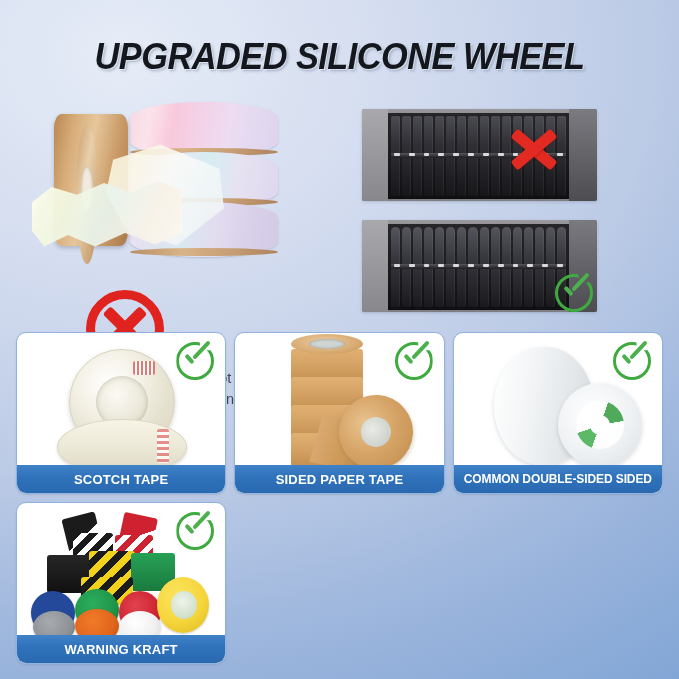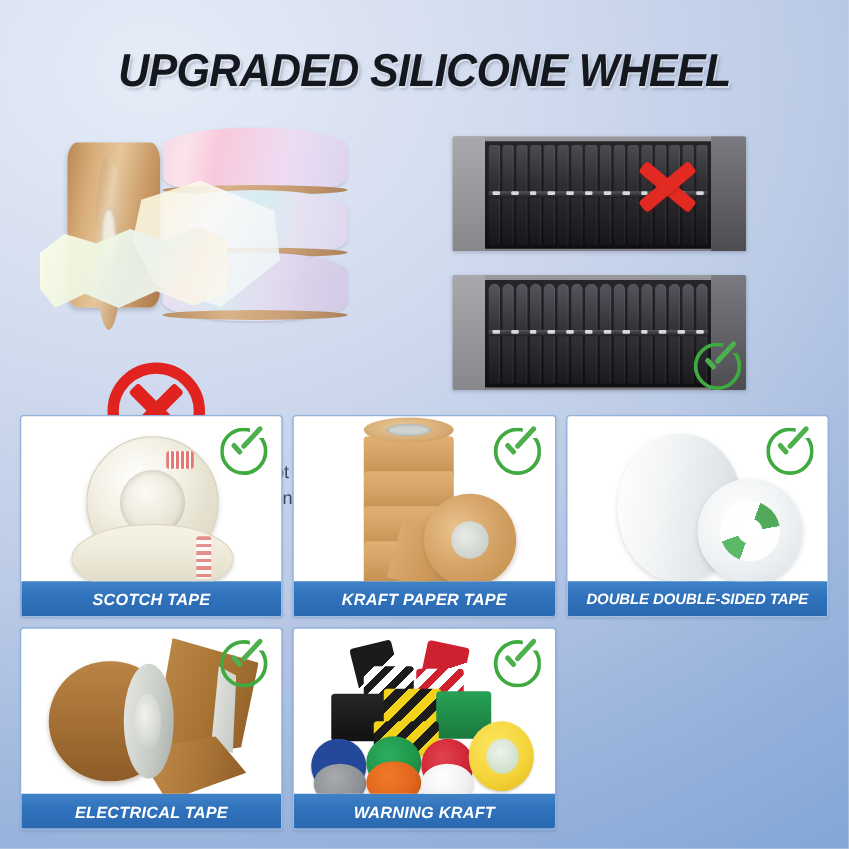--- a/index.html
+++ b/index.html
@@ -154,23 +154,23 @@
     background:#4cb04c;border-radius:2px;transform:rotate(-47deg);
   }
   .shred-ok{position:absolute;right:2px;bottom:-2px;}
   
   .grid{
     position:absolute;left:16px;top:332px;width:647px;height:332px;
     display:grid;grid-template-columns:repeat(3,1fr);grid-template-rows:repeat(2,1fr);
     gap:8px 8px;
   }
   .card{
-    position:relative;background:#fff;border:1.5px solid #8fb3dd;border-radius:3px;
+    position:relative;background:#fff;border:1.5px solid #8fb3dd;border-radius:10px;
     overflow:hidden;box-shadow:0 1px 2px rgba(70,90,120,.18);
-    display:flex;flex-direction:column;font-style:italic;
+    display:flex;flex-direction:column;
   }
   .card-photo{position:relative;flex:1;overflow:hidden;}
   .card-check{position:absolute;right:9px;top:7px;}
   .card-label{
     height:28px;background:linear-gradient(180deg,#3f82c7 0%,#2f72bb 45%,#2a69b0 100%);
     color:#fff;display:flex;align-items:center;justify-content:center;
     font-size:13px;font-weight:bold;letter-spacing:.2px;white-space:nowrap;
   }
   .card-label.small{font-size:12px;letter-spacing:-0.1px;}
   
@@ -480,58 +480,40 @@
         <div class="kr-roll">
           <div class="kr-rollhole"></div>
         </div>
         <div class="card-check">
           <div class="ok-badge">
             <div class="ok-ring"></div>
             <div class="ok-tick"></div>
           </div>
         </div>
       </div>
-      <div class="card-label">KRAFT PAPER TAPE</div>
+      <div class="card-label">SIDED PAPER TAPE</div>
     </div>
 
     <div class="card">
       <div class="card-photo">
         <div class="ds-big"></div>
         <div class="ds-small">
           <div class="ds-label"></div>
           <div class="ds-labelhole"></div>
         </div>
         <div class="card-check">
           <div class="ok-badge">
             <div class="ok-ring"></div>
             <div class="ok-tick"></div>
           </div>
         </div>
       </div>
-      <div class="card-label small">DOUBLE DOUBLE-SIDED TAPE</div>
-    </div>
-
-    <div class="card">
-      <div class="card-photo">
-        <div class="el-roll2"></div>
-        <div class="el-silver"></div>
-        <div class="el-strip"></div>
-        <div class="el-roll">
-          <div class="el-face"></div>
-          <div class="el-facehole"></div>
-        </div>
-        <div class="card-check">
-          <div class="ok-badge">
-            <div class="ok-ring"></div>
-            <div class="ok-tick"></div>
-          </div>
-        </div>
-      </div>
-      <div class="card-label">ELECTRICAL TAPE</div>
-    </div>
+      <div class="card-label small">COMMON DOUBLE-SIDED SIDED</div>
+    </div>
+
 
 
     <div class="card">
       <div class="card-photo">
 
         <div class="w-cyl" style="left:48px;top:12px;width:34px;height:34px;background:linear-gradient(150deg,#1b1b1b 60%,#fff 60%);transform:rotate(-14deg);"></div>
         <div class="w-cyl" style="left:56px;top:30px;width:40px;height:26px;background:repeating-linear-gradient(135deg,#1b1b1b 0 6px,#fff 6px 12px);"></div>
         <div class="w-cyl" style="left:104px;top:12px;width:34px;height:32px;background:linear-gradient(150deg,#cf2230 60%,#fff 60%);transform:rotate(12deg);"></div>
         <div class="w-cyl" style="left:98px;top:32px;width:38px;height:26px;background:repeating-linear-gradient(135deg,#cf2230 0 6px,#fff 6px 12px);"></div>
 

